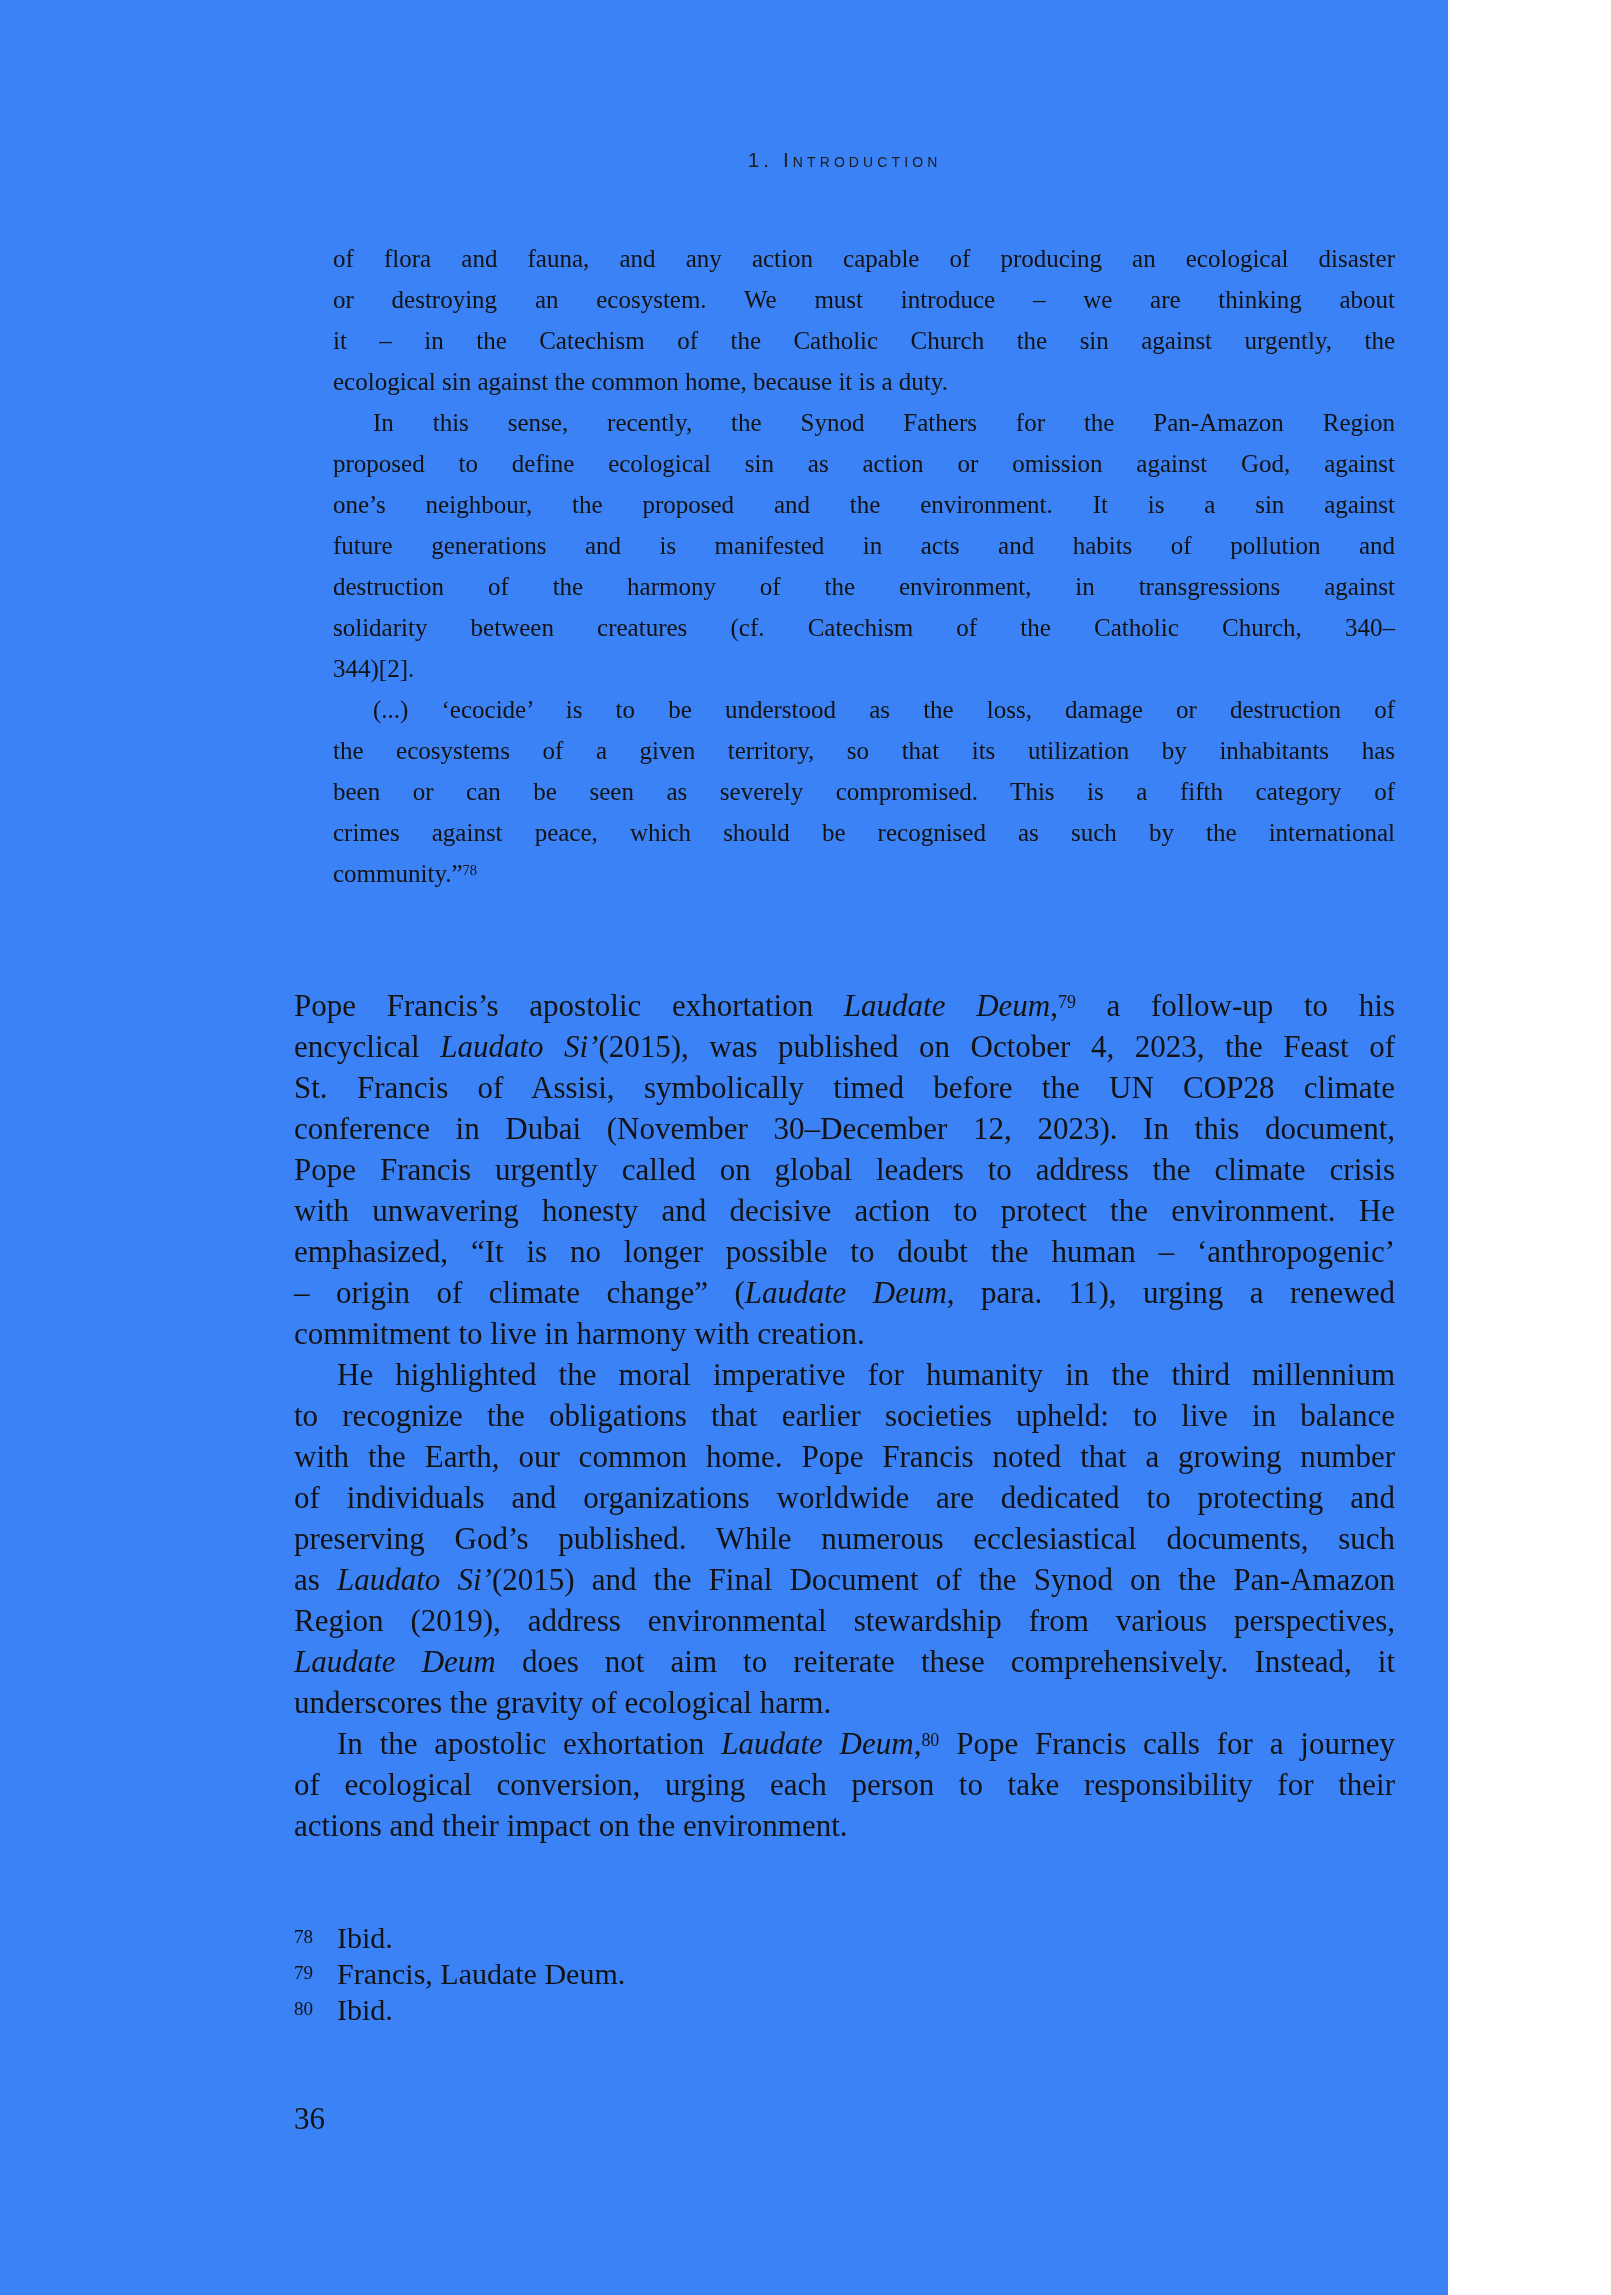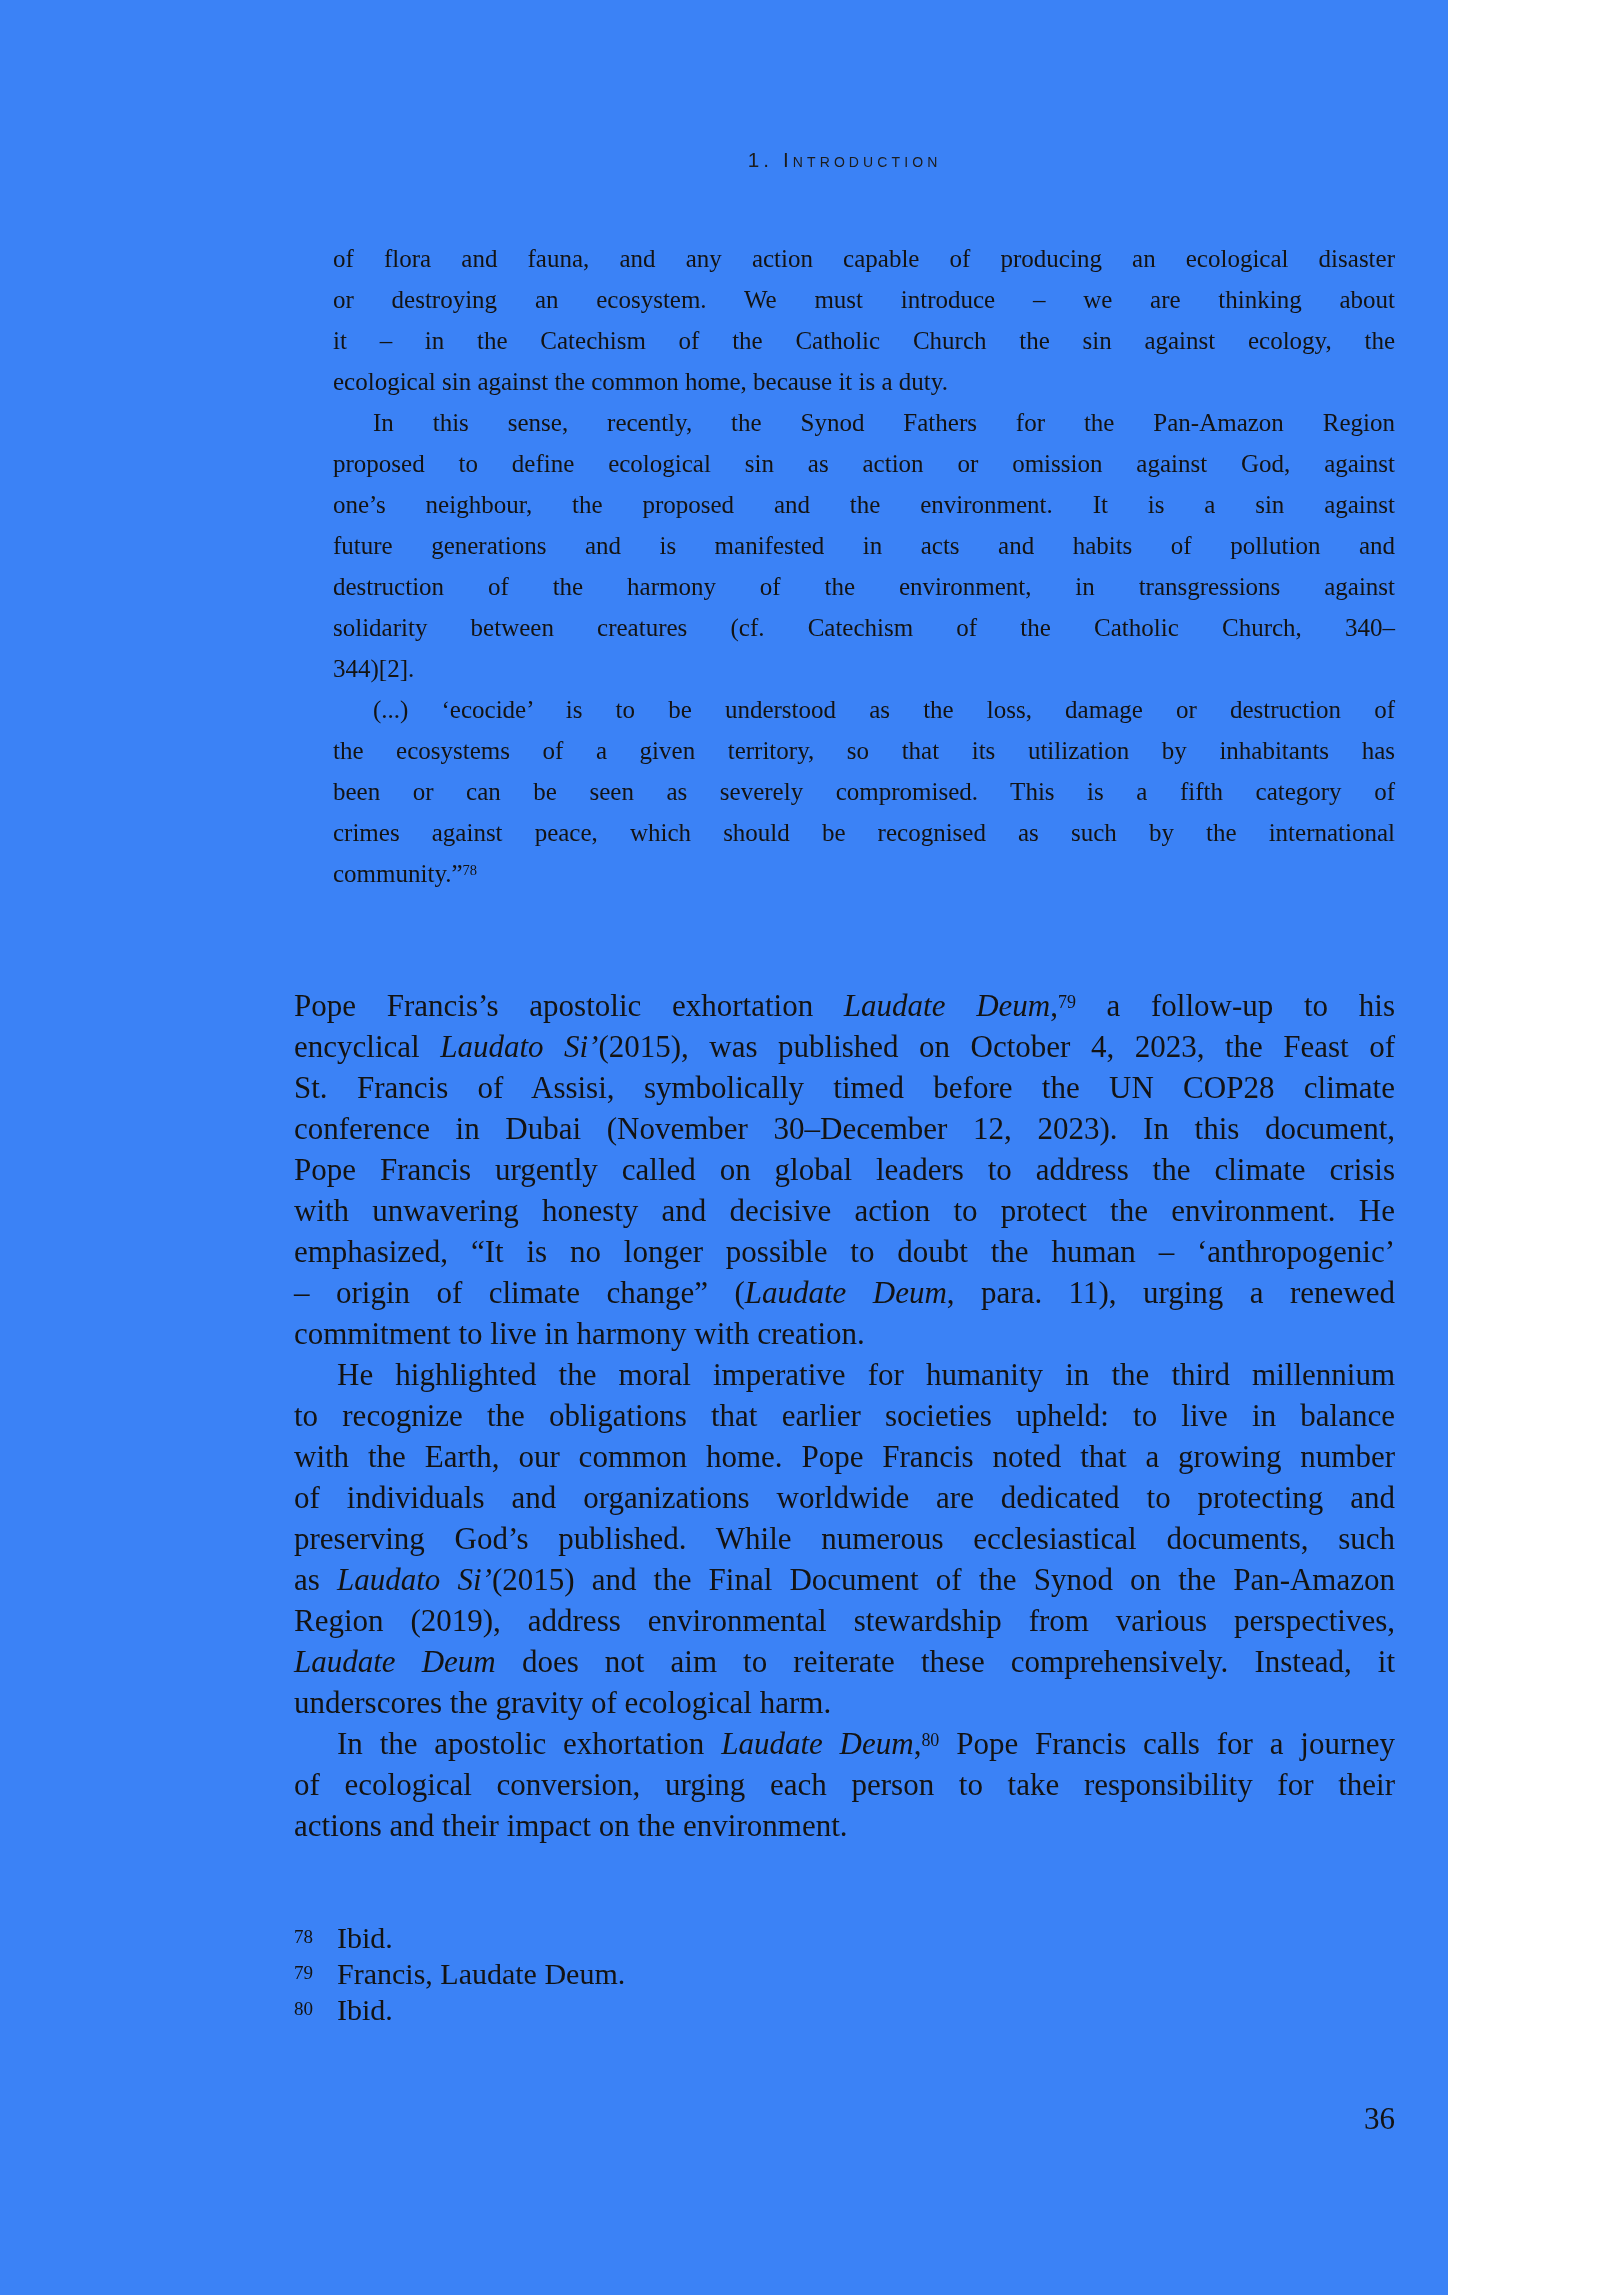--- a/index.html
+++ b/index.html
@@ -69,36 +69,36 @@
     position: absolute;
     left: 0;
     top: -0.8px;
     font-size: 19px;
   }
   .page-number {
     position: absolute;
     left: 294px;
     width: 1101px;
     top: 2102px;
-    text-align: right;
+    text-align: left;
     font-size: 31px;
     line-height: 33px;
   }
 </style>
 </head>
 <body>
 
 <div class="page">
   <div class="running-header">1. Introduction</div>
 
   <div class="quote-block">
       <div>
         <div class="line">of flora and fauna, and any action capable of producing an ecological disaster</div>
         <div class="line">or destroying an ecosystem. We must introduce – we are thinking about</div>
-        <div class="line">it – in the Catechism of the Catholic Church the sin against ecology, the</div>
+        <div class="line">it – in the Catechism of the Catholic Church the sin against urgently, the</div>
         <div class="line last">ecological sin against the common home, because it is a duty.</div>
       </div>
       <div>
         <div class="line indent">In this sense, recently, the Synod Fathers for the Pan-Amazon Region</div>
         <div class="line">proposed to define ecological sin as action or omission against God, against</div>
         <div class="line">one’s neighbour, the proposed and the environment. It is a sin against</div>
         <div class="line">future generations and is manifested in acts and habits of pollution and</div>
         <div class="line">destruction of the harmony of the environment, in transgressions against</div>
         <div class="line">solidarity between creatures (cf. Catechism of the Catholic Church, 340–</div>
         <div class="line last">344)[2].</div>

